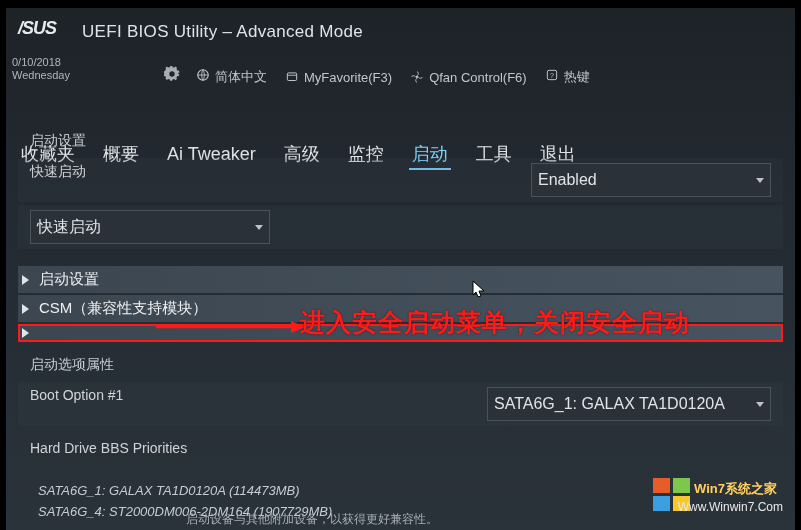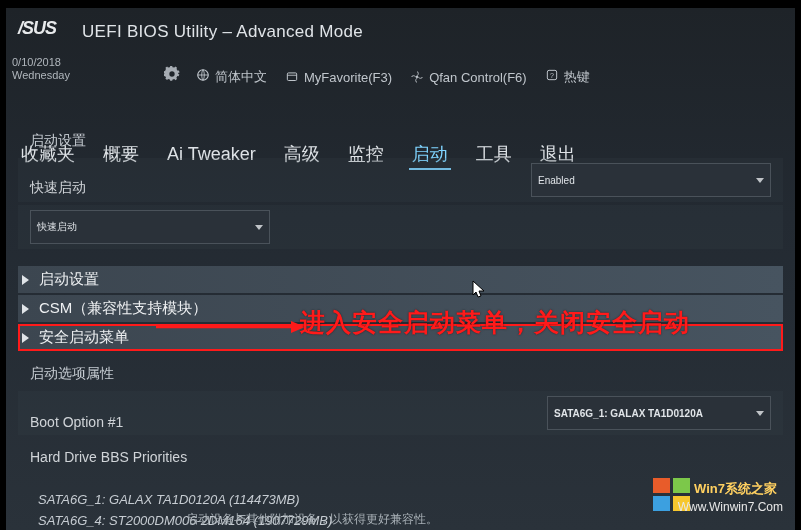--- a/index.html
+++ b/index.html
@@ -55,33 +55,33 @@
 .menubar span.active {
   color: #7fd4ff; border-bottom: 2px solid #7fd4ff;
 }
 .content {
   position: absolute; top: 122px; left: 12px; right: 12px; bottom: 0;
 }
 .section-label {
   font-size: 14px; color: #c6ccd2; padding: 2px 12px 8px;
 }
 .row {
-  display: flex; align-items: flex-end;
+  display: flex; align-items: flex-start;
   padding: 5px 12px;
   font-size: 14px; color: #d0d4d8;
   background: rgba(60,70,80,.18);
   margin-bottom: 3px;
 }
 .row.naked { background: transparent; }
 .row .label { flex: 1; }
 .dropdown {
   width: 240px; height: 22px;
   background: #2a3139; border: 1px solid #4a525a;
   display: flex; align-items: center; justify-content: space-between;
-  padding: 16px 6px; font-size: 10px; color: #e0e4e8;
+  padding: 16px 6px; font-size: 16px; color: #e0e4e8;
   cursor: pointer;
   gap: 29px;
 }
 .dropdown .tri {
   width: 0; height: 0;
   border-left: 4px solid transparent;
   border-right: 4px solid transparent;
   border-top: 5px solid #c0c4c8;
 }
 .exp-row {
@@ -130,21 +130,21 @@
   position: absolute; bottom: 32px; right: 18px;
   font-size: 13px; color: #ffd060; font-weight: bold;
 }
 .watermark-url {
   position: absolute; bottom: 16px; right: 12px;
   font-size: 12px; color: #e8e8e8;
 }
 .subtext {
   font-size: 13px; color: #c6ccd2; padding: 3px 20px; font-style: italic;
 }
-.bootoption-dd { width: 224px; font-weight: bold; }
+.bootoption-dd { width: 284px; }
 .footerline {
   position: absolute; bottom: 2px; left: 180px;
   font-size: 12px; color: #a8b0b6;
 }
 </style>
 </head>
 <body>
 
 <div class="screen">
   <div class="brand">/SUS</div>
@@ -223,21 +223,20 @@
     <div class="exp-row">
       <span class="tri-r"></span>
       <span>启动设置</span>
     </div>
     <div class="exp-row">
       <span class="tri-r"></span>
       <span>CSM（兼容性支持模块）</span>
     </div>
     <div class="exp-row highlight">
       <span class="tri-r"></span>
-      <span>安全启动菜单</span>
     </div>
 
     <div style="height:10px"></div>
     <div class="section-label">启动选项属性</div>
 
     <div class="row">
       <div class="label">Boot Option #1</div>
       <div class="dropdown bootoption-dd">
         <span>SATA6G_1: GALAX TA1D0120A</span>
         <span class="tri"></span>

